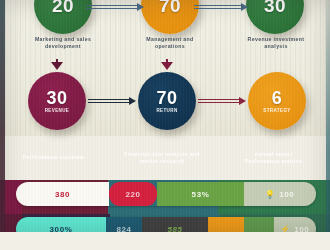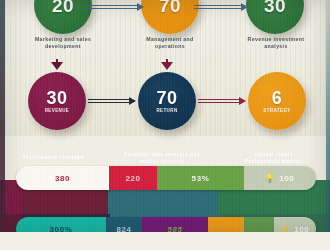--- a/index.html
+++ b/index.html
@@ -125,35 +125,35 @@
   .band.w2{width:110px;}
   .band.w3{width:113px;}
 
   
   .barwrap{position:absolute;left:0;width:330px;overflow:hidden;}
   #barwrap-1{top:180px;height:34px;background:linear-gradient(90deg,#7d1a44 0 22px,#6d2038 22px 108px,#2e6e78 108px 218px,#2f7a4f 218px 330px);}
   #barwrap-2{top:214px;height:36px;background:linear-gradient(90deg,#5f1b38 0 22px,#3a2540 22px 110px,#2e6e78 110px 220px,#2f6e52 220px 330px);}
 
   .bar{position:absolute;left:16px;height:24px;width:300px;border-radius:12px;overflow:hidden;display:flex;
        box-shadow:0 1px 3px rgba(0,0,0,.25);}
-  #bar-1{top:166px;}
+  #bar-1{top:182px;}
   #bar-2{top:217px;}
 
   .seg{height:100%;display:flex;align-items:center;justify-content:center;
        font-size:8px;font-weight:700;letter-spacing:.6px;filter:blur(.45px);white-space:nowrap;}
   .seg .ico{display:inline-block;margin-right:3px;font-size:8px;opacity:.85;}
 
   .r1-s1{width:31%;background:#fbfaf4;color:#c0203c;}
-  .r1-s2{width:16%;background:#d4203f;color:#f3c7cf;}
+  .r1-s2{width:16%;background:#d4203f;color:#f3c7cf;border-radius:11px;}
   .r1-s3{width:29%;background:#6aa345;color:#f0f6e8;text-align:right;}
   .r1-s4{width:24%;background:#c6cdb6;color:#f5f7ef;}
 
-  .r2-s1{width:30%;background:#14b8a6;color:#17405f;}
+  .r2-s1{width:30%;background:#5eead4;color:#17405f;}
   .r2-s2{width:12%;background:#1d5a72;color:#bcd4dd;}
-  .r2-s3{width:22%;background:#701a75;color:#7fb04e;font-style:italic;}
+  .r2-s3{width:22%;background:#404040;color:#7fb04e;font-style:italic;}
   .r2-s4{width:12%;background:#ef9a17;color:#fff4dd;}
   .r2-s5{width:10%;background:#5f9a4e;color:#eef6e6;}
   .r2-s6{width:14%;background:#c2cdb4;color:#f5f7ef;}
 </style>
 </head>
 <body>
 
 <div id="stage">
 
   <div class="bg-top"></div>

